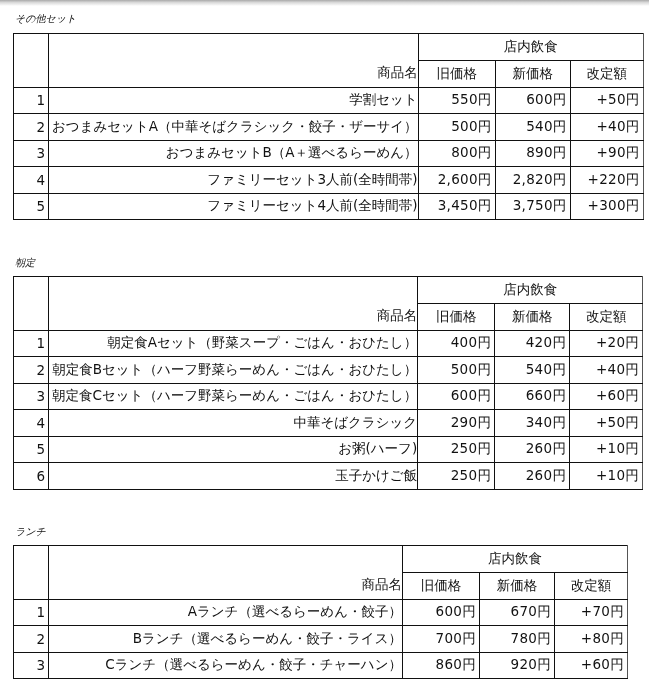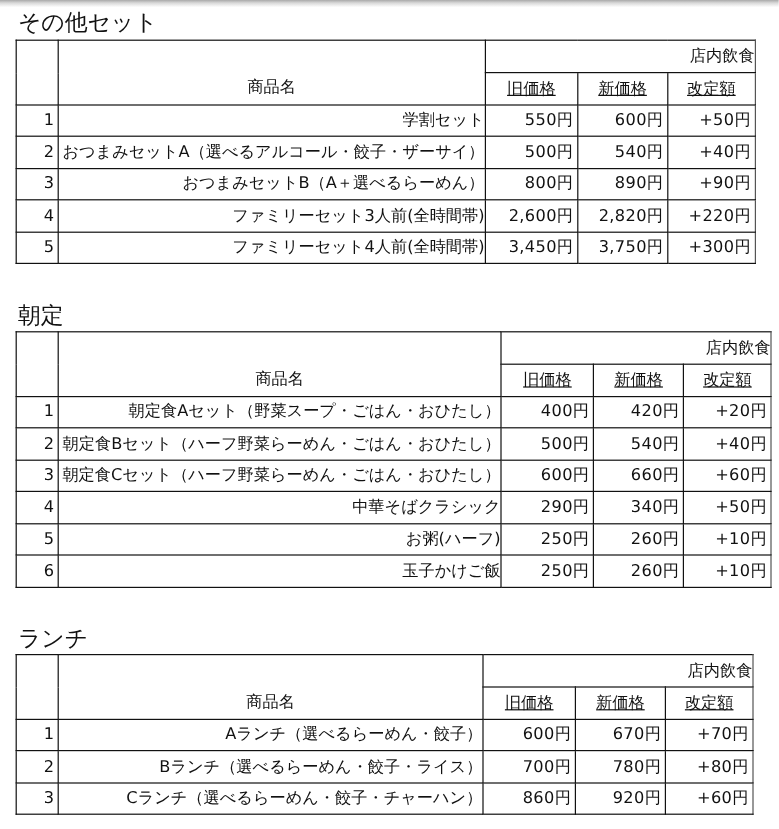--- a/index.html
+++ b/index.html
@@ -17,62 +17,63 @@
   }
   .top-shade {
     position: absolute;
     left: 0; top: 0;
     width: 649px; height: 6px;
     background: linear-gradient(to bottom, #a9a9a9 0%, #d8d8d8 40%, #ffffff 100%);
   }
   .section-title {
     position: absolute;
     left: 15px;
-    font-size: 19px;
+    font-size: 10px;
     line-height: 16px;
     color: #111;
     white-space: nowrap;
+    font-style: italic;
   }
   table.price-table {
     position: absolute;
     left: 13px;
     border-collapse: collapse;
     table-layout: fixed;
     font-size: 13.5px;
   }
   .price-table td, .price-table th {
     border: 1.3px solid #111;
     padding: 0;
     font-weight: normal;
     white-space: nowrap;
     overflow: hidden;
   }
   .price-table .hdr1 td, .price-table .hdr1 th { height: 26px; }
-  .price-table .hdr2 td, .price-table .hdr2 th { height: 25.5px; text-decoration: underline; }
+  .price-table .hdr2 td, .price-table .hdr2 th { height: 25.5px; }
   .price-table .data-row td { height: 25.5px; }
   .col-idx { width: 35px; }
   .col-name { width: 354px; }
   .col-old { width: 77px; }
   .col-new { width: 75px; }
   .col-diff { width: 73px; }
   .idx-cell {
     text-align: right;
     padding-right: 3px !important;
   }
   .name-cell {
     text-align: right;
     padding-left: 3px !important;
   }
   .name-header {
-    text-align: center;
+    text-align: right;
     vertical-align: bottom;
     padding-bottom: 5px !important;
   }
   .group-header {
-    text-align: right;
+    text-align: center;
   }
   .sub-header {
     text-align: center;
   }
   .num-cell {
     text-align: right;
     padding-right: 3px !important;
     letter-spacing: 0.3px;
   }
   .price-table .right-edge { border-right-color: #555; }
@@ -104,21 +105,21 @@
   </tr>
   <tr class="data-row">
     <td class="idx-cell">1</td>
     <td class="name-cell">学割セット</td>
     <td class="num-cell">550円</td>
     <td class="num-cell">600円</td>
     <td class="num-cell right-edge">+50円</td>
   </tr>
   <tr class="data-row">
     <td class="idx-cell">2</td>
-    <td class="name-cell">おつまみセットA（選べるアルコール・餃子・ザーサイ）</td>
+    <td class="name-cell">おつまみセットA（中華そばクラシック・餃子・ザーサイ）</td>
     <td class="num-cell">500円</td>
     <td class="num-cell">540円</td>
     <td class="num-cell right-edge">+40円</td>
   </tr>
   <tr class="data-row">
     <td class="idx-cell">3</td>
     <td class="name-cell">おつまみセットB（A＋選べるらーめん）</td>
     <td class="num-cell">800円</td>
     <td class="num-cell">890円</td>
     <td class="num-cell right-edge">+90円</td>

